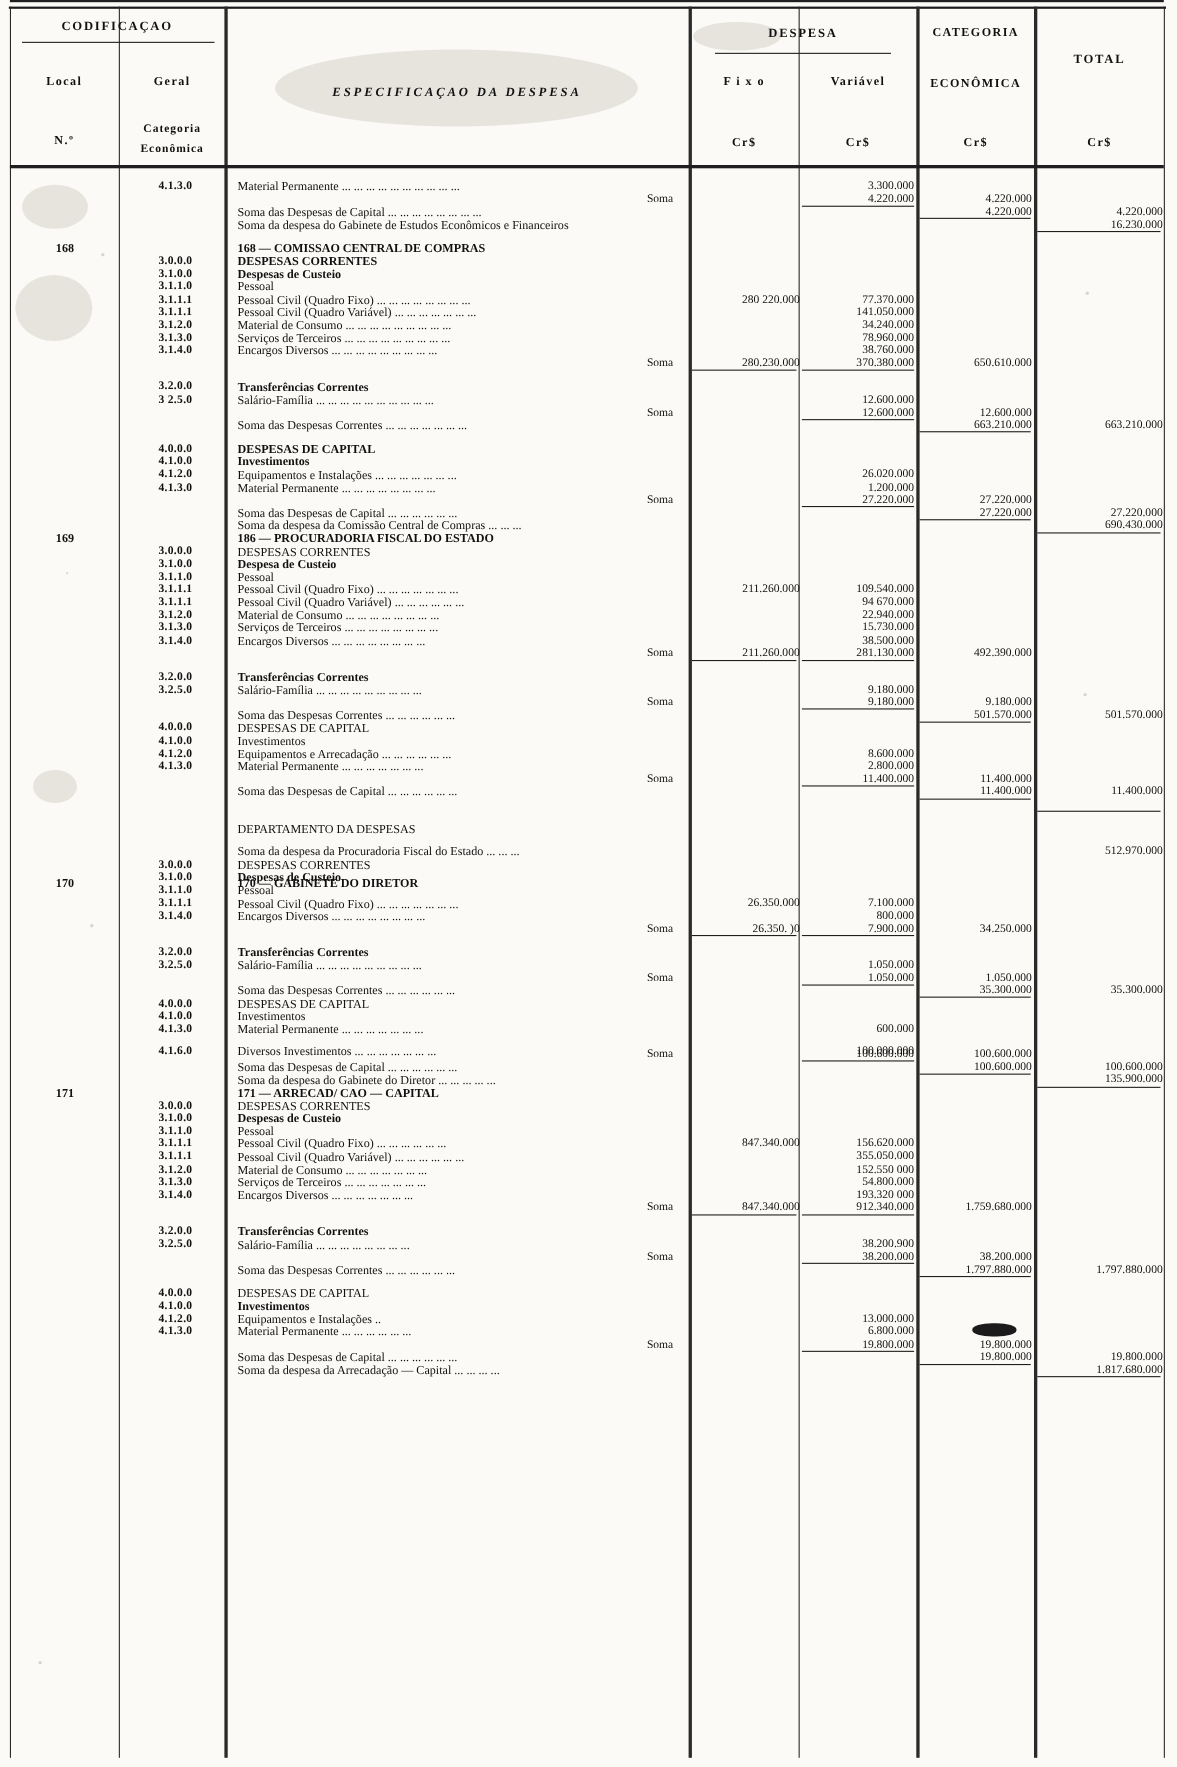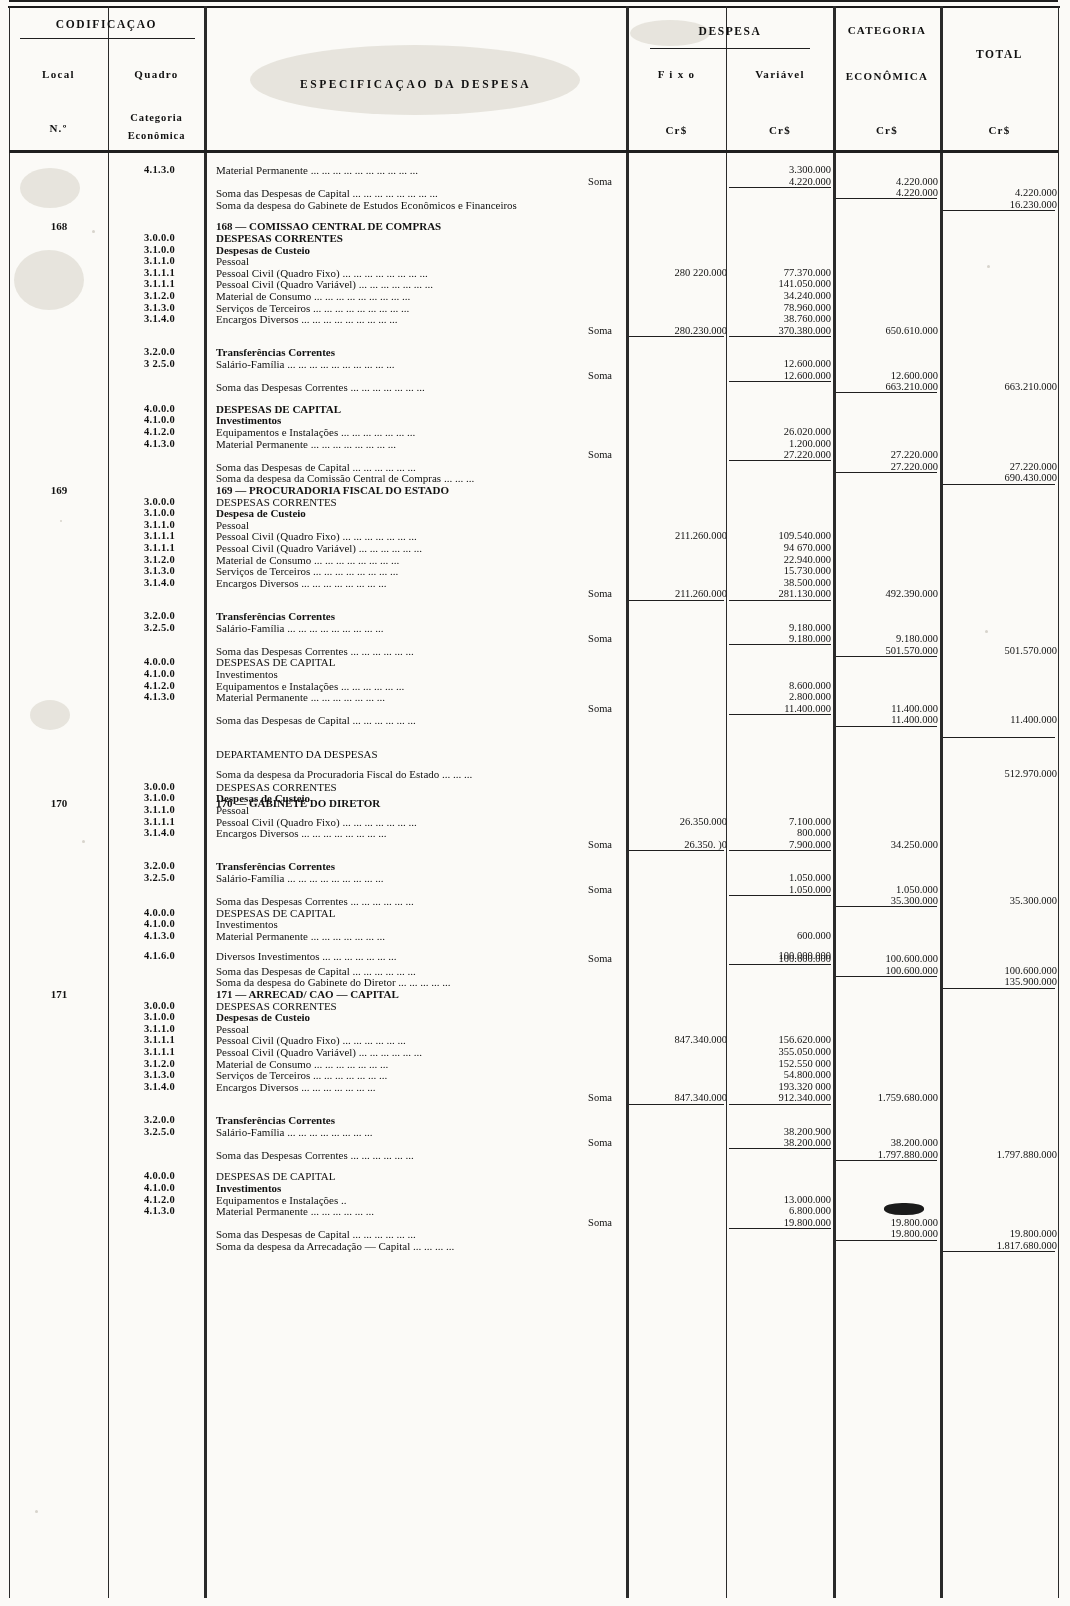--- a/index.html
+++ b/index.html
@@ -108,27 +108,27 @@
   <div class="vrule" style="left:9px;top:6px;height:1592px;"></div>
   <div class="vrule" style="left:1058px;top:6px;height:1592px;"></div>
 
   <div class="hdr">
     <div class="hline" style="left:9px;top:0;width:1049px;height:2px;"></div>
 
     <div class="cell cap" style="left:9px;top:18px;width:195px;">CODIFICAÇAO</div>
     <div class="hline" style="left:20px;top:38px;width:175px;"></div>
 
     <div class="cell cap2" style="left:9px;top:68px;width:99px;">Local</div>
-    <div class="cell cap2" style="left:109px;top:68px;width:95px;">Quadro</div>
+    <div class="cell cap2" style="left:109px;top:68px;width:95px;">Geral</div>
 
     <div class="cell cap2" style="left:9px;top:122px;width:99px;">N.º</div>
     <div class="cell cap3" style="left:109px;top:112px;width:95px;">Categoria</div>
     <div class="cell cap3" style="left:109px;top:130px;width:95px;">Econômica</div>
 
-    <div class="cell spec" style="left:205px;top:78px;width:421px;">ESPECIFICAÇAO DA DESPESA</div>
+    <div class="cell spec" style="left:205px;top:78px;width:421px;font-style:italic;">ESPECIFICAÇAO DA DESPESA</div>
 
     <div class="cell cap" style="left:627px;top:25px;width:206px;">DESPESA</div>
     <div class="hline" style="left:650px;top:48px;width:160px;"></div>
 
     <div class="cell cap2" style="left:627px;top:68px;width:99px;">F i x o</div>
     <div class="cell cap2" style="left:727px;top:68px;width:106px;">Variável</div>
 
     <div class="cell cap2" style="left:834px;top:24px;width:106px;">CATEGORIA</div>
     <div class="cell cap2" style="left:834px;top:70px;width:106px;">ECONÔMICA</div>
 
@@ -269,21 +269,21 @@
         <div class="r-tot">27.220.000</div>
       </div>
       <div class="u-cat" style="position: absolute; left: 836px; top: 319.9px; width: 101px; height: 1px; background: rgb(31, 31, 31);"></div>
       <div class="row" style="position: absolute; left: 9px; top: 320.4px; width: 1049px; height: 11.6px; text-decoration: underline;">
         <div class="r-desc">Soma da despesa da Comissão Central de Compras ...  ...  ...</div>
         <div class="r-tot">690.430.000</div>
       </div>
       <div class="u-tot" style="position: absolute; left: 943px; top: 331.5px; width: 112px; height: 1px; background: rgb(31, 31, 31);"></div>
       <div class="row" style="position: absolute; left: 9px; top: 332px; width: 1049px; height: 11.6px;">
         <div class="r-local b">169</div>
-        <div class="r-desc b">169 — PROCURADORIA FISCAL DO ESTADO</div>
+        <div class="r-desc b">186 — PROCURADORIA FISCAL DO ESTADO</div>
       </div>
       <div class="row" style="position: absolute; left: 9px; top: 343.6px; width: 1049px; height: 11.6px;">
         <div class="r-geral b">3.0.0.0</div>
         <div class="r-desc">DESPESAS CORRENTES</div>
       </div>
       <div class="row" style="position: absolute; left: 9px; top: 355.2px; width: 1049px; height: 11.6px;">
         <div class="r-geral b">3.1.0.0</div>
         <div class="r-desc b">Despesa de Custeio</div>
       </div>
       <div class="row" style="position: absolute; left: 9px; top: 366.8px; width: 1049px; height: 11.6px;">
@@ -349,21 +349,21 @@
       <div class="row" style="position: absolute; left: 9px; top: 504.4px; width: 1049px; height: 11.6px;">
         <div class="r-geral b">4.0.0.0</div>
         <div class="r-desc">DESPESAS DE CAPITAL</div>
       </div>
       <div class="row" style="position: absolute; left: 9px; top: 516px; width: 1049px; height: 11.6px;">
         <div class="r-geral b">4.1.0.0</div>
         <div class="r-desc">Investimentos</div>
       </div>
       <div class="row" style="position: absolute; left: 9px; top: 527.6px; width: 1049px; height: 11.6px;">
         <div class="r-geral b">4.1.2.0</div>
-        <div class="r-desc">Equipamentos e Instalações ...  ...  ...  ...  ...  ...</div>
+        <div class="r-desc">Equipamentos e Arrecadação ...  ...  ...  ...  ...  ...</div>
         <div class="r-var">8.600.000</div>
       </div>
       <div class="row" style="position: absolute; left: 9px; top: 539.2px; width: 1049px; height: 11.6px;">
         <div class="r-geral b">4.1.3.0</div>
         <div class="r-desc">Material Permanente ...  ...  ...  ...  ...  ...  ...</div>
         <div class="r-var">2.800.000</div>
       </div>
       <div class="row" style="position: absolute; left: 9px; top: 550.8px; width: 1049px; height: 11.6px;">
         <div class="soma-label">Soma</div>
         <div class="r-var">11.400.000</div>

